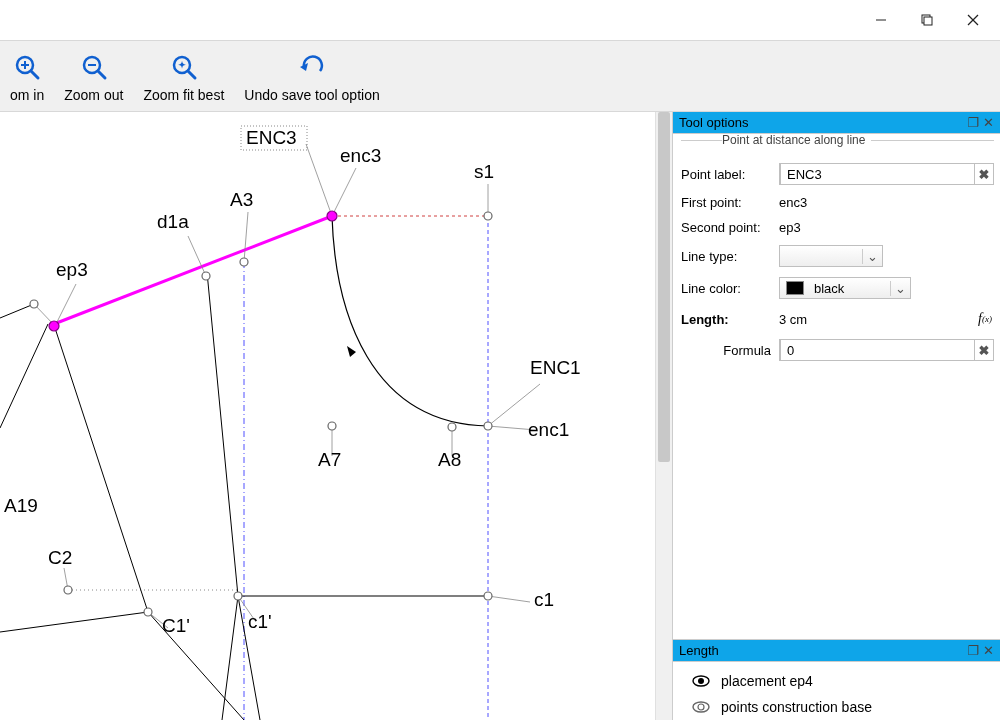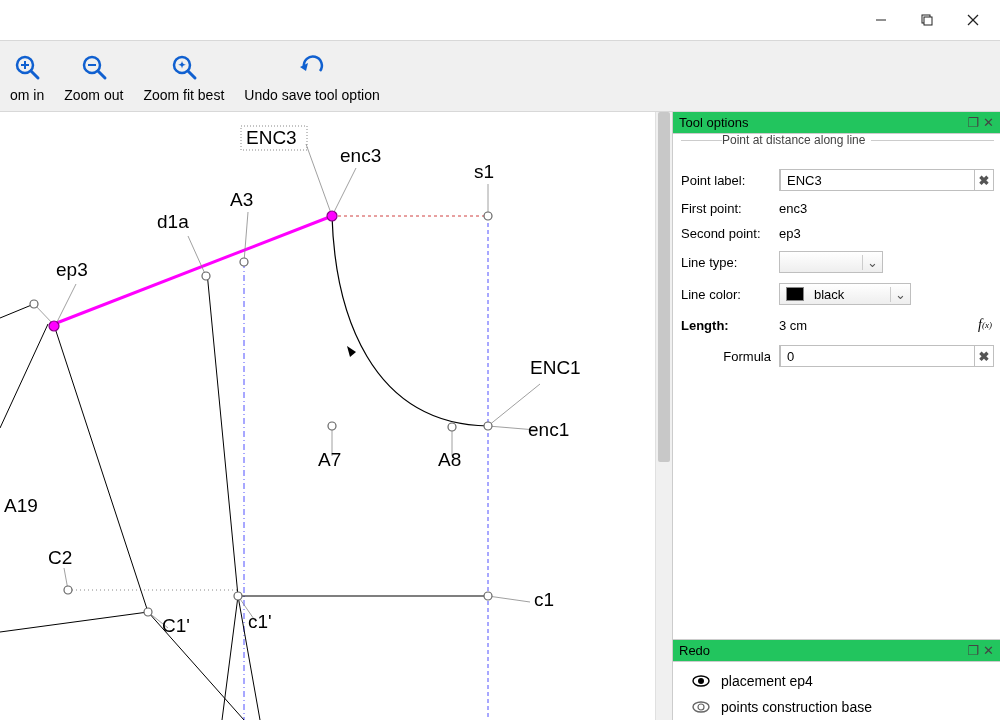--- a/index.html
+++ b/index.html
@@ -15,28 +15,28 @@
   .toolbar .tool .icon { height: 36px; display: flex; align-items: center; justify-content: center; }
   .toolbar .tool .label { padding-top: 2px; padding-bottom: 6px; }
   
   .main { display: flex; height: calc(720px - 40px - 72px); }
   .canvas-wrap { position: relative; width: 673px; height: 100%; border-right: 1px solid #ccc; }
   .canvas-wrap svg { position: absolute; top: 0; left: 0; }
   .vscroll { position: absolute; right: 0; top: 0; width: 17px; height: 100%; background: #f0f0f0; border-left: 1px solid #e0e0e0; }
   .vscroll .thumb { position: absolute; left: 2px; right: 2px; top: 0; height: 350px; background: #c8c8c8; border-radius: 2px; }
   
   .right { flex: 1; display: flex; flex-direction: column; background: #fff; }
-  .panel-title { background: #22c55e; border-bottom: 1px solid #ccc; height: 22px; display: flex; align-items: center; padding: 0 6px; font-size: 13px; justify-content: space-between; }
+  .panel-title { background: #0ea5e9; border-bottom: 1px solid #ccc; height: 22px; display: flex; align-items: center; padding: 0 6px; font-size: 13px; justify-content: space-between; }
   .panel-title .ptxt { flex: 1; }
   .panel-title .picons { display: flex; gap: 4px; }
   .panel-title .picons span { cursor: pointer; font-size: 13px; color: #444; }
   .tool-options { flex: 1; padding: 4px 6px 6px 8px; overflow: hidden; }
   .fieldset-title { font-size: 12px; color: #444; padding: 2px 0 6px 2px; border-top: 1px solid #ccc; margin-top: 2px; position: relative; }
   .fieldset-title span { background: #fff; position: relative; top: -10px; padding-right: 6px; margin-left: 39px; }
-  .row { display: flex; align-items: center; margin: 6px 0 10px 0; gap: 8px; }
+  .row { display: flex; align-items: center; margin: 0 0 10px 0; gap: 8px; }
   .row .lbl { width: 90px; font-size: 13px; color: #000; }
   .row .lbl.bold { font-weight: 700; }
   .row .val { flex: 1; font-size: 13px; color: #000; }
   .row input[type="text"] { flex: 1; height: 22px; border: 1px solid #bfbfbf; padding: 0 6px; font-size: 13px; background: #fff; }
   .input-wrap { flex: 1; display: flex; align-items: center; border: 1px solid #bfbfbf; height: 22px; background: #fff; }
   .input-wrap input { flex: 1; border: 0; outline: 0; padding: 0 6px; font-size: 13px; height: 100%; background: transparent; }
   .input-wrap .clear { width: 18px; text-align: center; cursor: pointer; color: #555; font-weight: 700; }
   .select { display: flex; align-items: center; border: 1px solid #bfbfbf; height: 22px; background: linear-gradient(#fff,#eee); cursor: pointer; }
   .select .sw { width: 18px; height: 14px; background: #000; margin: 0 6px; border: 1px solid #888; }
   .select .txt { flex: 1; padding: 0 4px; font-size: 13px; }
@@ -257,21 +257,21 @@
         <div class="lbl" style="text-align:right">Formula</div>
         <div class="input-wrap">
           <input type="text" value="0" style="">
           <span class="clear">✖</span>
         </div>
       </div>
     </div>
 
     <div class="group-panel">
       <div class="panel-title">
-        <span class="ptxt">Redo</span>
+        <span class="ptxt">Length</span>
         <span class="picons">
           <span>❐</span>
           <span>✕</span>
         </span>
       </div>
       <div class="group-list">
         <div class="group-item">
           <span class="vis">
             <svg width="18" height="12">
                 <ellipse cx="9" cy="6" rx="8" ry="5" fill="none" stroke="#000" stroke-width="1.4"></ellipse>

